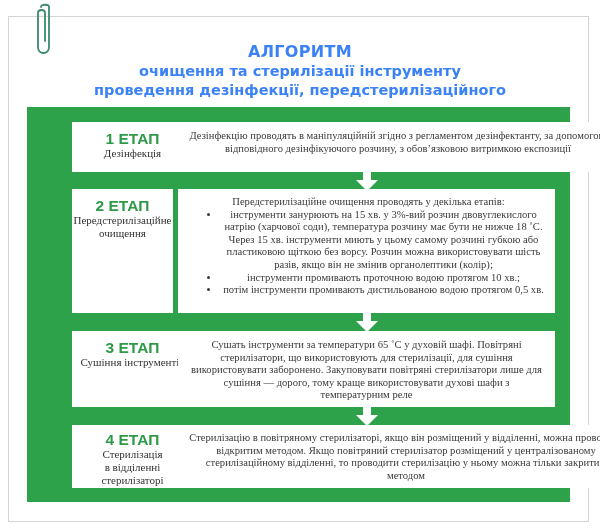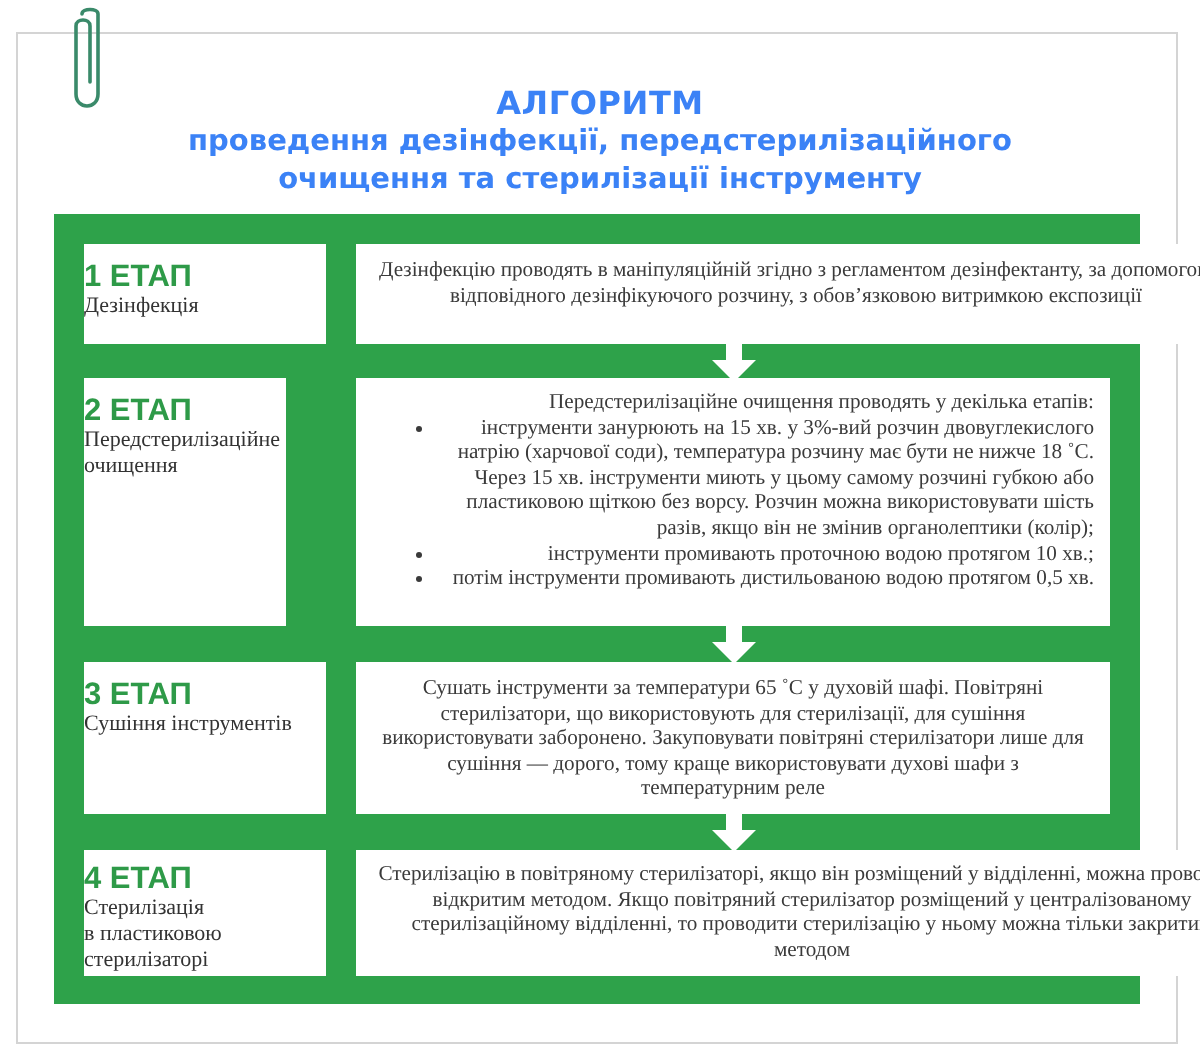--- a/index.html
+++ b/index.html
@@ -20,46 +20,46 @@
   .title .t2 { font-size: 14.5px; line-height: 19px; }
   .panel {
     position: absolute; left: 27px; top: 107px; width: 543px; height: 395px;
     background: #2ea24a;
   }
   .box {
     position: absolute; background: #ffffff; box-sizing: border-box;
     color: #3a3a3a; font-size: 10.6px; line-height: 12.6px;
   }
   .stage {
-    padding-top: 8px;
+    text-align: center; padding-top: 8px; margin-left: 30px;
   }
   .stage .num {
     color: #2e9a48; font-family: "Liberation Sans", sans-serif; font-weight: bold;
     font-size: 15.5px; line-height: 17px; display: block;
   }
   .stage .name { display: block; font-size: 11px; line-height: 13px; color: #333; }
   .desc { text-align: center; padding: 8px 10px 0 10px; }
-  .desc.left { text-align: right; padding: 8px 8px 0 12px; }
+  .desc.left { text-align: center; padding: 8px 8px 0 12px; }
   .desc ul { margin: 0; padding-left: 30px; }
   .desc li { margin: 0; }
   .arrow { position: absolute; }
 </style>
 </head>
 <body>
 
 <div class="card"></div>
 
 <svg class="clip" viewBox="0 0 22 56">
   <path d="M8 4 C8 1,16 1,16 4 L16 44 C16 52,5 52,5 44 L5 10 C5 6,12 6,12 10 L12 38" fill="none" stroke="#3a8a6a" stroke-width="1.8" stroke-linecap="round"></path>
 </svg>
 
 <div class="title">
   <div class="t1">АЛГОРИТМ</div>
+  <div class="t2">очищення та стерилізації інструменту</div>
   <div class="t2">проведення дезінфекції, передстерилізаційного</div>
-  <div class="t2">очищення та стерилізації інструменту</div>
 </div>
 
 <div class="panel">
 
   <div class="box stage" style="left:15px; top:15px; width:121px; height:50px;">
     <span class="num">1 ЕТАП</span>
     <span class="name">Дезінфекція</span>
   </div>
   <div class="box desc" style="left:151px; top:15px; width:440px; height:50px;">
     <span>Дезінфекцію проводять в маніпуляційній згідно з регламентом дезінфектанту, за допомогою відповідного дезінфікуючого розчину, з обов’язковою витримкою експозиції</span>
@@ -97,20 +97,20 @@
   </div>
 
   <svg class="arrow" style="left:329px; top:300px;" width="22" height="20" viewBox="0 0 22 20">
     <rect x="7" y="0" width="8" height="9" fill="#ffffff"></rect>
     <polygon points="0,8 22,8 11,19" fill="#ffffff"></polygon>
   </svg>
 
   <div class="box stage" style="left:15px; top:318px; width:121px; height:63px; padding-top:6px;">
     <span class="num">4 ЕТАП</span>
     <span class="name">Стерилізація</span>
-    <span class="name">в пластиковою</span>
+    <span class="name">в відділенні</span>
     <span class="name">стерилізаторі</span>
   </div>
   <div class="box desc" style="left:151px; top:318px; width:456px; height:63px; padding-top:7px;">
     <span>Стерилізацію в повітряному стерилізаторі, якщо він розміщений у відділенні, можна проводити відкритим методом. Якщо повітряний стерилізатор розміщений у централізованому стерилізаційному відділенні, то проводити стерилізацію у ньому можна тільки закритим методом</span>
   </div>
 
 </div>
 
 </body></html>

